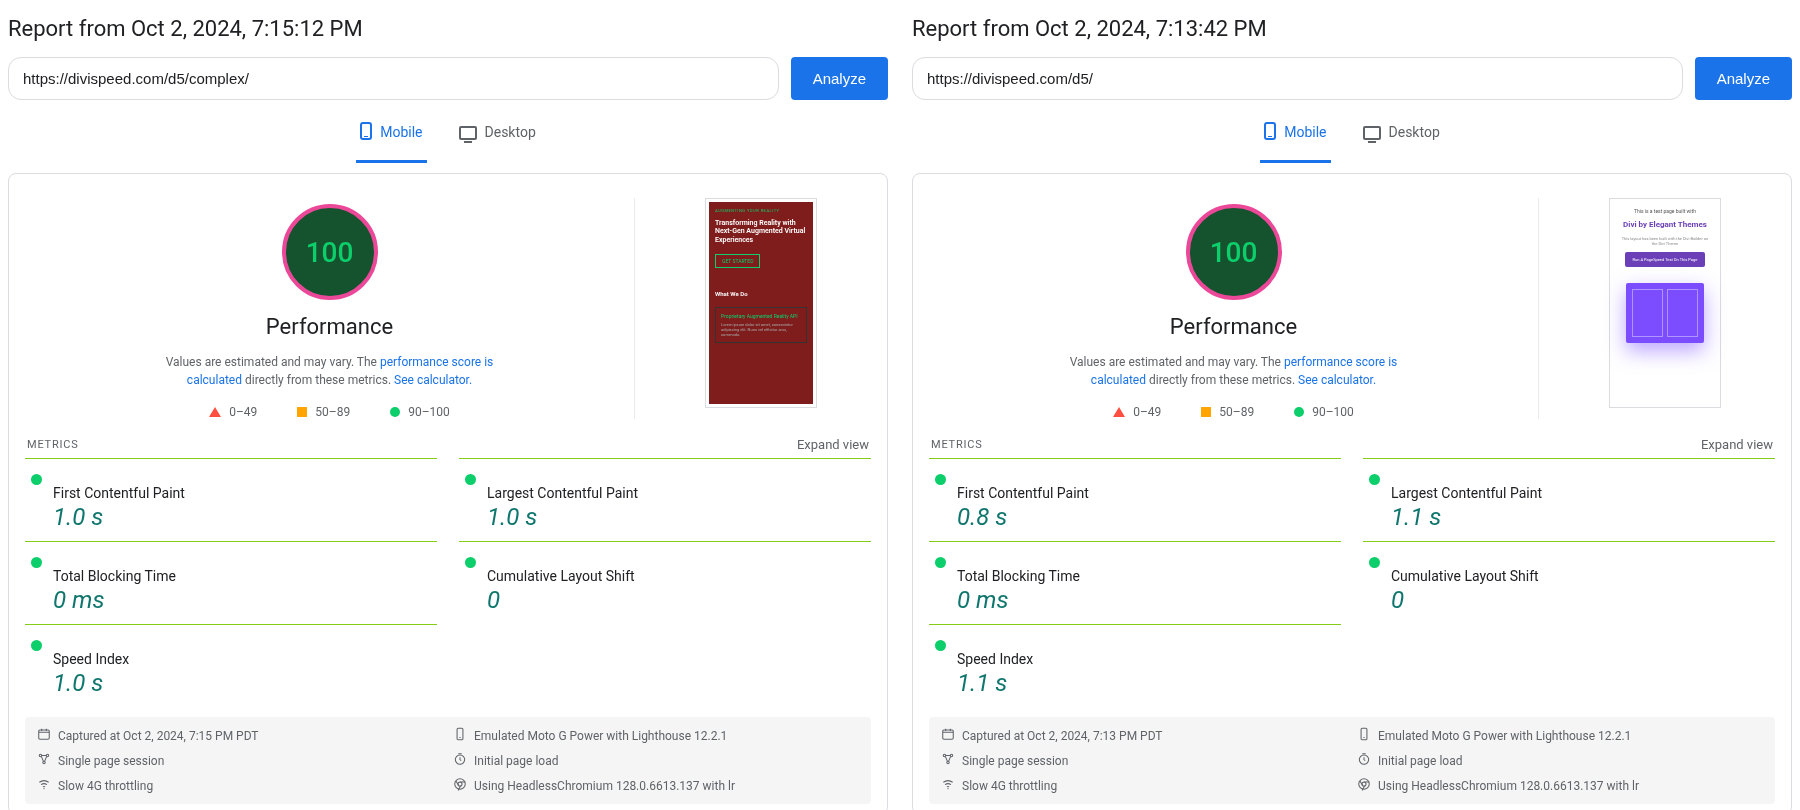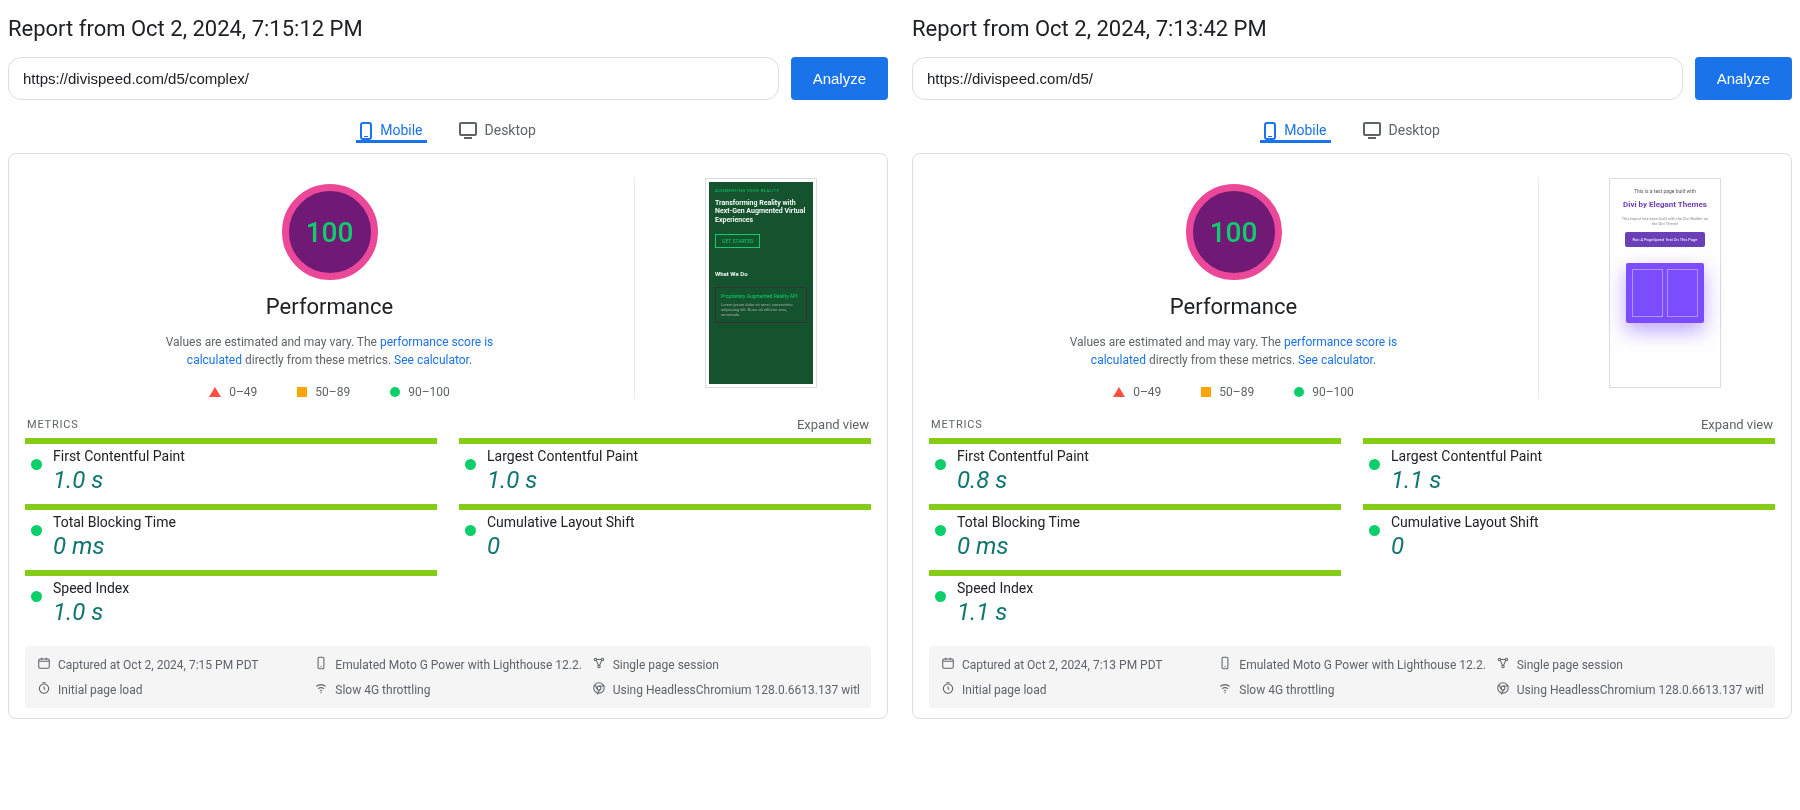--- a/index.html
+++ b/index.html
@@ -4,65 +4,65 @@
 <style>
 * { box-sizing: border-box; margin: 0; padding: 0; }
 body { font-family: -apple-system, BlinkMacSystemFont, "Segoe UI", Roboto, Arial, sans-serif; background: #fff; color: #202124; font-size: 14px; }
 .container { display: flex; gap: 24px; padding: 8px; }
 .panel { flex: 1; min-width: 0; }
 .report-title { font-size: 22px; font-weight: 400; color: #202124; margin: 8px 0 16px 0; }
 .url-row { display: flex; gap: 12px; margin-bottom: 12px; }
 .url-input { flex: 1; border: 1px solid #dadce0; border-radius: 13px; padding: 12px 14px; font-size: 15px; color: #202124; outline: none; }
 .analyze-btn { background: #1a73e8; color: #fff; border: none; border-radius: 4px; padding: 0 22px; font-size: 15px; cursor: pointer; }
 .tabs { display: flex; justify-content: center; gap: 28px; margin-bottom: 10px; }
-.tab { display: flex; align-items: flex-start; gap: 8px; padding: 10px 4px 0; cursor: pointer; font-size: 14px; color: #5f6368; border-bottom: 3px solid transparent; }
+.tab { display: flex; align-items: flex-end; gap: 8px; padding: 10px 4px 20px; cursor: pointer; font-size: 14px; color: #5f6368; border-bottom: 3px solid transparent; }
 .tab.active { color: #1a73e8; border-bottom-color: #1a73e8; }
 .tab-icon { width: 18px; height: 14px; border: 2px solid currentColor; border-radius: 2px; position: relative; display: inline-block; }
 .tab-icon.mobile { width: 12px; height: 18px; border-radius: 3px; }
 .tab-icon.mobile::after { content: ''; position: absolute; bottom: 1px; left: 50%; transform: translateX(-50%); width: 4px; height: 1px; background: currentColor; }
 .tab-icon.desktop::after { content: ''; position: absolute; bottom: -5px; left: 3px; right: 3px; height: 2px; background: currentColor; }
 .card { border: 1px solid #dadce0; border-radius: 8px; padding: 24px 16px 10px; }
 .top-section { display: flex; gap: 16px; margin-bottom: 18px; }
 .gauge-col { flex: 1; text-align: center; border-right: 1px solid #ebebeb; padding: 6px 10px 0; }
 .thumb-col { width: 220px; display: flex; justify-content: center; align-items: flex-start; }
-.gauge { width: 96px; height: 96px; border-radius: 50%; border: 7px solid #ec4899; background: #701a75; display: flex; align-items: center; justify-content: center; margin: 0 auto 14px; }
+.gauge { width: 96px; height: 96px; border-radius: 50%; border: 4px solid #ec4899; background: #14532d; display: flex; align-items: center; justify-content: center; margin: 0 auto 14px; }
 .gauge-score { font-size: 28px; font-weight: 500; color: #0cce6b; }
 .perf-label { font-size: 22px; font-weight: 400; color: #202124; margin-bottom: 14px; }
 .perf-note { font-size: 12px; color: #5f6368; line-height: 1.5; max-width: 380px; margin: 0 auto 16px; }
 .perf-note a { color: #1a73e8; text-decoration: none; cursor: pointer; }
 .legend { display: flex; justify-content: center; gap: 40px; font-size: 12px; color: #5f6368; }
 .legend-item { display: flex; align-items: center; gap: 8px; text-align: right; }
 .tri { width: 0; height: 0; border-left: 6px solid transparent; border-right: 6px solid transparent; border-bottom: 10px solid #ff4e42; }
 .sq { width: 10px; height: 10px; background: #ffa400; }
 .ci { width: 10px; height: 10px; border-radius: 50%; background: #0cce6b; }
 .thumb { width: 112px; border: 1px solid #dadce0; padding: 3px; background: #fff; }
-.thumb-inner { width: 100%; height: 202px; background: #14532d; color: #fff; font-size: 5px; padding: 6px; display: flex; flex-direction: column; gap: 6px; }
+.thumb-inner { width: 100%; height: 202px; background: #7f1d1d; color: #fff; font-size: 5px; padding: 6px; display: flex; flex-direction: column; gap: 6px; }
 .th-tag { color: #0cce6b; font-size: 4px; letter-spacing: 0.5px; }
 .th-h { font-size: 7px; font-weight: 600; line-height: 1.2; }
 .th-btn { border: 1px solid #0cce6b; color: #0cce6b; padding: 3px 6px; font-size: 5px; width: fit-content; margin-top: 4px; }
 .th-sub { font-size: 6px; font-weight: 600; margin-top: 16px; }
 .th-card { border: 1px solid #333; padding: 5px; font-size: 4px; color: #aaa; margin-top: 4px; }
 .th-card .t { color: #0cce6b; margin-bottom: 3px; font-size: 5px; }
 .thumb-inner.light { background: #fff; color: #333; align-items: center; text-align: center; }
 .thumb-inner.light .tt { font-size: 5px; color: #555; }
 .thumb-inner.light .bh { font-size: 8px; font-weight: 700; color: #6b3fb8; line-height: 1.2; }
 .thumb-inner.light .sm { font-size: 4px; color: #888; line-height: 1.3; }
 .thumb-inner.light .pbtn { background: #6b3fb8; color: #fff; font-size: 4px; padding: 5px 8px; border-radius: 2px; }
 .thumb-inner.light .pbox { width: 85%; height: 60px; background: #7c4dff; margin-top: 10px; position: relative; border-radius: 2px; box-shadow: 0 8px 20px rgba(124,77,255,0.5); }
 .thumb-inner.light .pbox::before, .thumb-inner.light .pbox::after { content: ''; position: absolute; border: 1px solid rgba(255,255,255,0.4); }
 .thumb-inner.light .pbox::before { top: 6px; left: 6px; right: 52%; bottom: 6px; }
 .thumb-inner.light .pbox::after { top: 6px; right: 6px; left: 52%; bottom: 6px; }
 .metrics-header { display: flex; justify-content: space-between; align-items: center; font-size: 11px; letter-spacing: 0.8px; color: #5f6368; margin-bottom: 6px; padding: 0 2px; }
 .expand { font-size: 13px; letter-spacing: 0; color: #5f6368; cursor: pointer; }
 .metrics-grid { display: grid; grid-template-columns: 1fr 1fr; column-gap: 22px; }
-.metric { border-top: 6px solid #84cc16; padding: 4px 0 10px 28px; position: relative; }
+.metric { border-top: 1px solid #84cc16; padding: 26px 0 10px 28px; position: relative; }
 .metric::before { content: ''; position: absolute; left: 6px; top: 15px; width: 11px; height: 11px; border-radius: 50%; background: #0cce6b; }
 .metric-name { font-size: 14px; color: #202124; margin-bottom: 2px; }
 .metric-val { font-size: 24px; font-weight: 400; color: #0f766e; font-style: italic; }
-.footer { background: #f5f5f5; border-radius: 4px; padding: 10px 12px; margin-top: 10px; font-size: 12px; color: #5f6368; display: grid; grid-template-columns: 1fr 1fr 1fr; row-gap: 8px; column-gap: 10px; }
+.footer { background: #f5f5f5; border-radius: 4px; padding: 10px 12px; margin-top: 10px; font-size: 12px; color: #5f6368; display: grid; grid-template-columns: 1fr 1fr; row-gap: 8px; column-gap: 10px; }
 .fitem { display: flex; align-items: center; gap: 7px; white-space: nowrap; overflow: hidden; text-overflow: ellipsis; }
 .fitem svg { flex-shrink: 0; width: 14px; height: 14px; fill: none; stroke: #5f6368; stroke-width: 1.8; }
 </style>
 </head>
 <body>
 
 <div class="container" id="root">
   <div class="panel">
     <h1 class="report-title">Report from Oct 2, 2024, 7:15:12 PM</h1>
     <div class="url-row">

